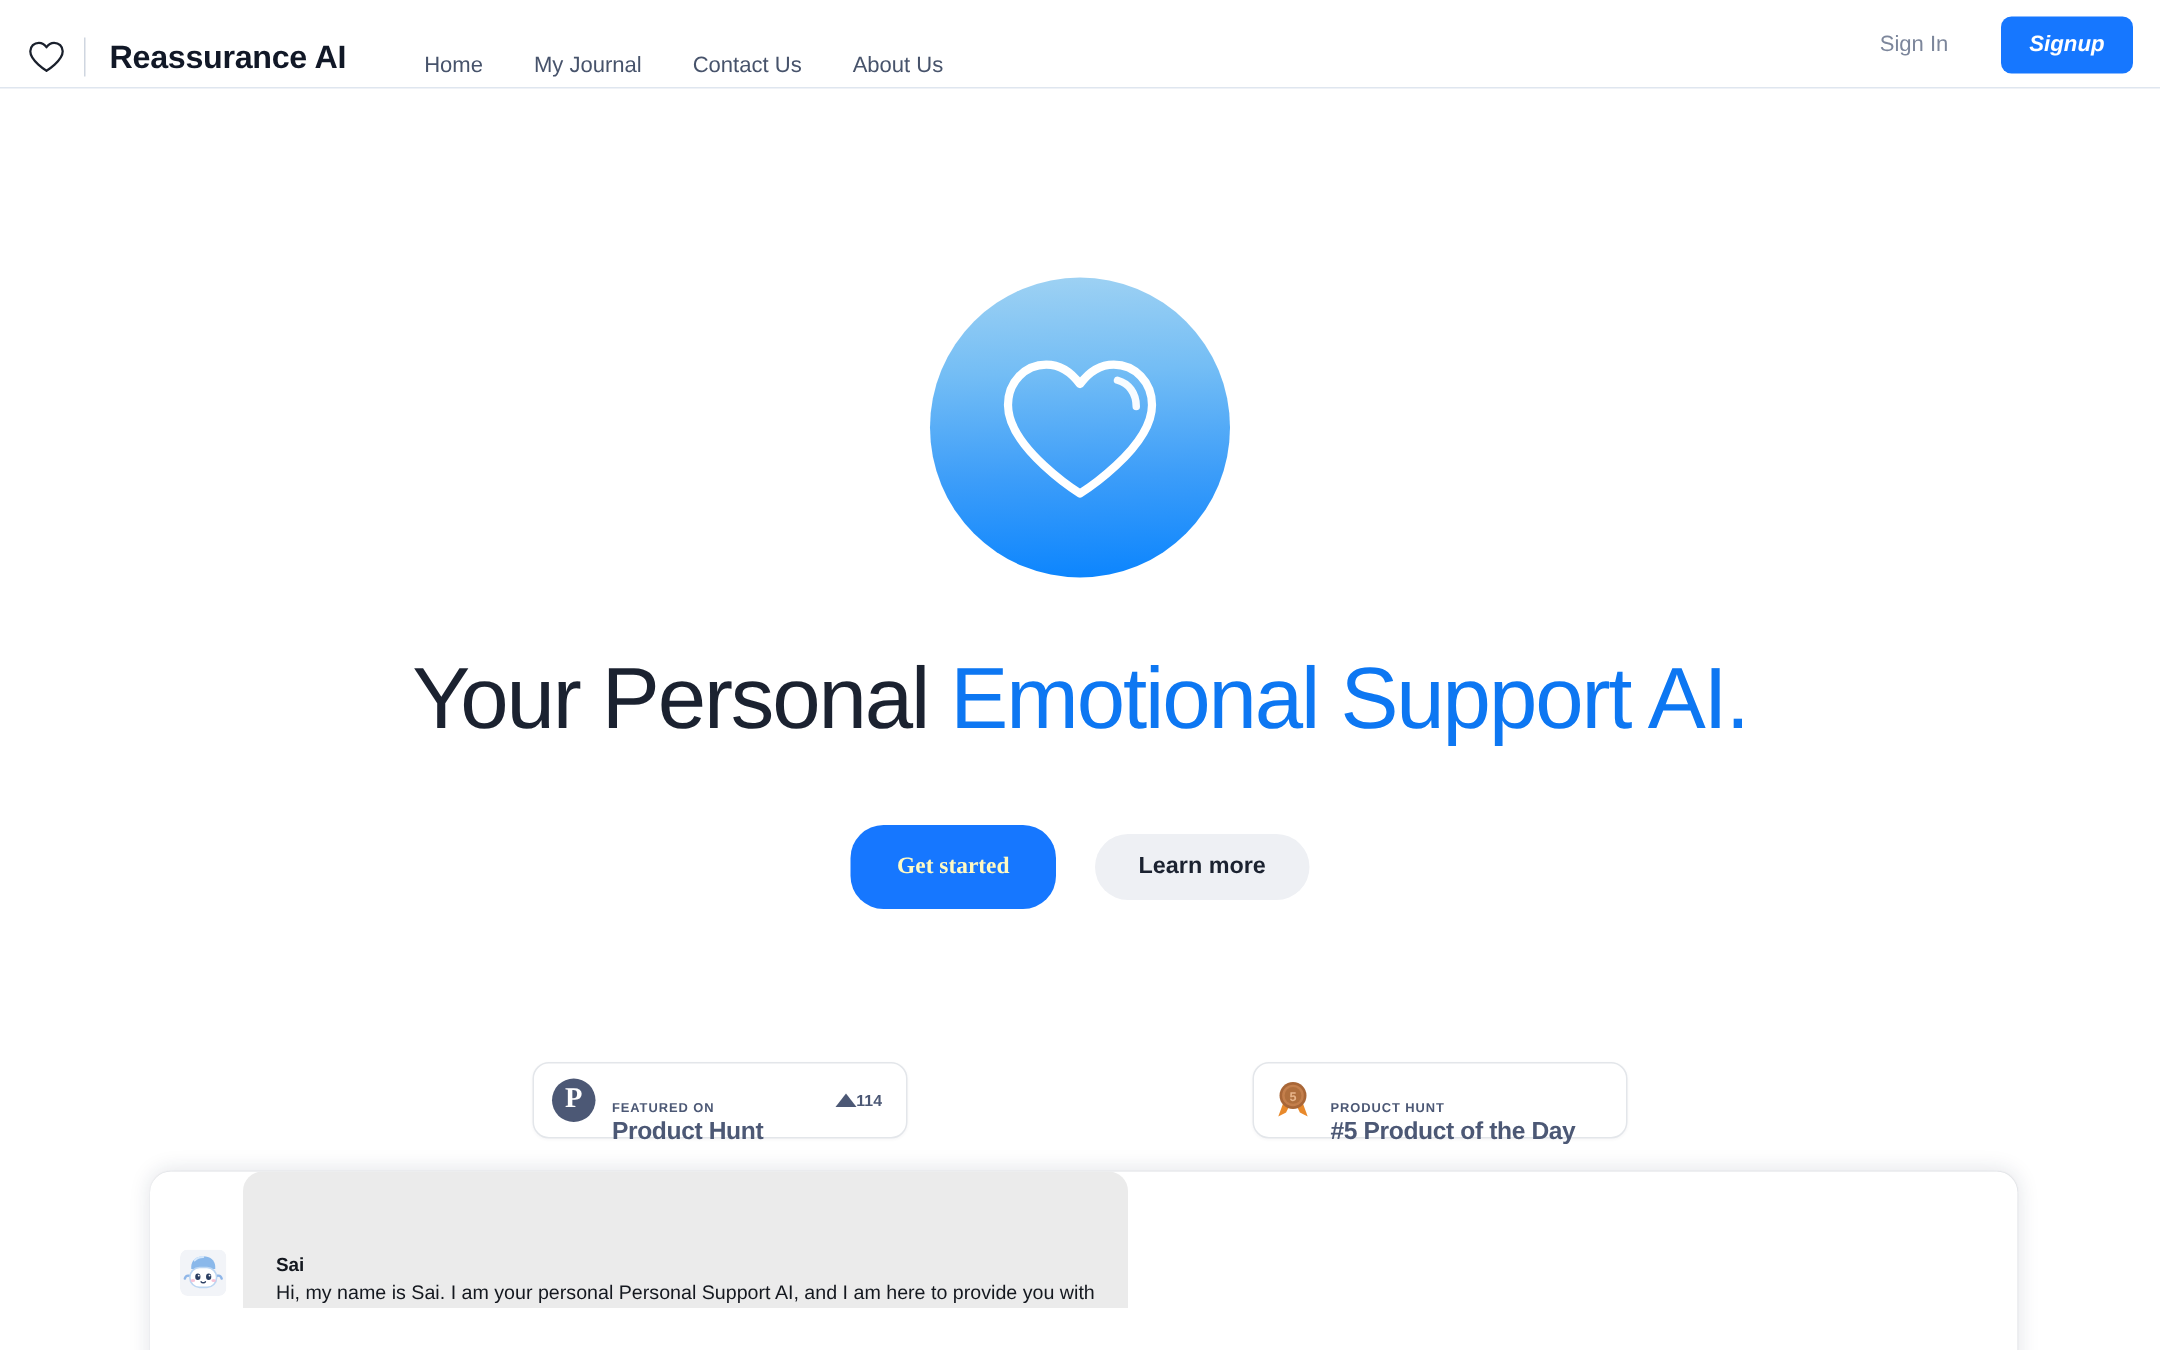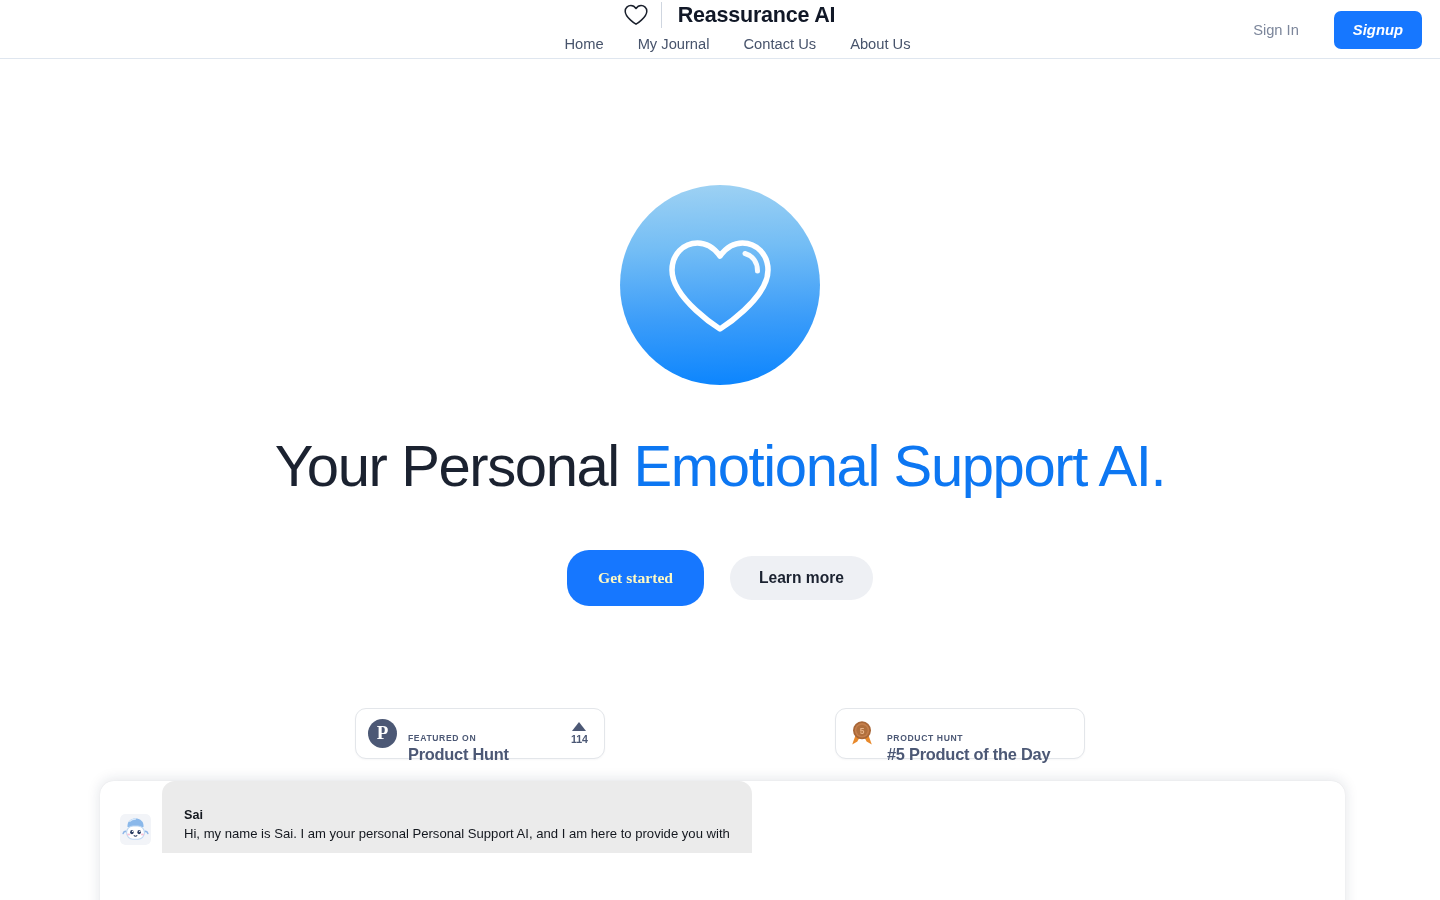--- a/index.html
+++ b/index.html
@@ -17,24 +17,23 @@
     color: #1a202c;
     -webkit-font-smoothing: antialiased;
   }
 
   
   .navbar {
     position: relative;
     height: 59px;
     width: 1440px;
     display: flex;
-    align-items: center;
+    align-items: flex-end;
     border-bottom: 1px solid #dfe6ef;
     background: #ffffff;
-    flex-direction: column;
   }
 
   .brand {
     display: flex;
     align-items: center;
     margin-left: 16px;
     gap: 0;
     height: 40px;
   }
   .brand-heart {
@@ -223,21 +222,21 @@
     font-size: 16.4px;
     font-weight: 700;
     color: #4c5875;
     letter-spacing: -0.25px;
     line-height: 1.16;
     margin-top: 1px;
     white-space: nowrap;
   }
   .badge-votes {
     display: flex;
-    flex-direction: column;
+    flex-direction: row;
     align-items: center;
     justify-content: center;
     flex: 0 0 auto;
     margin-left: 6px;
     margin-right: 4px;
   }
   .vote-arrow {
     width: 0;
     height: 0;
     border-left: 7px solid transparent;
@@ -342,20 +341,21 @@
     border-radius: 13px 13px 0 0;
     padding: 26px 22px 0 22px;
     max-width: 605px;
     min-height: 72px;
   }
   .bubble-name {
     font-size: 12.6px;
     font-weight: 700;
     color: #14181f;
     line-height: 1.35;
+    margin-top: 28px;
   }
   .bubble-text {
     font-size: 13.1px;
     color: #14181f;
     line-height: 1.45;
     margin-top: 1px;
   }
 </style>
 </head>
 <body>

